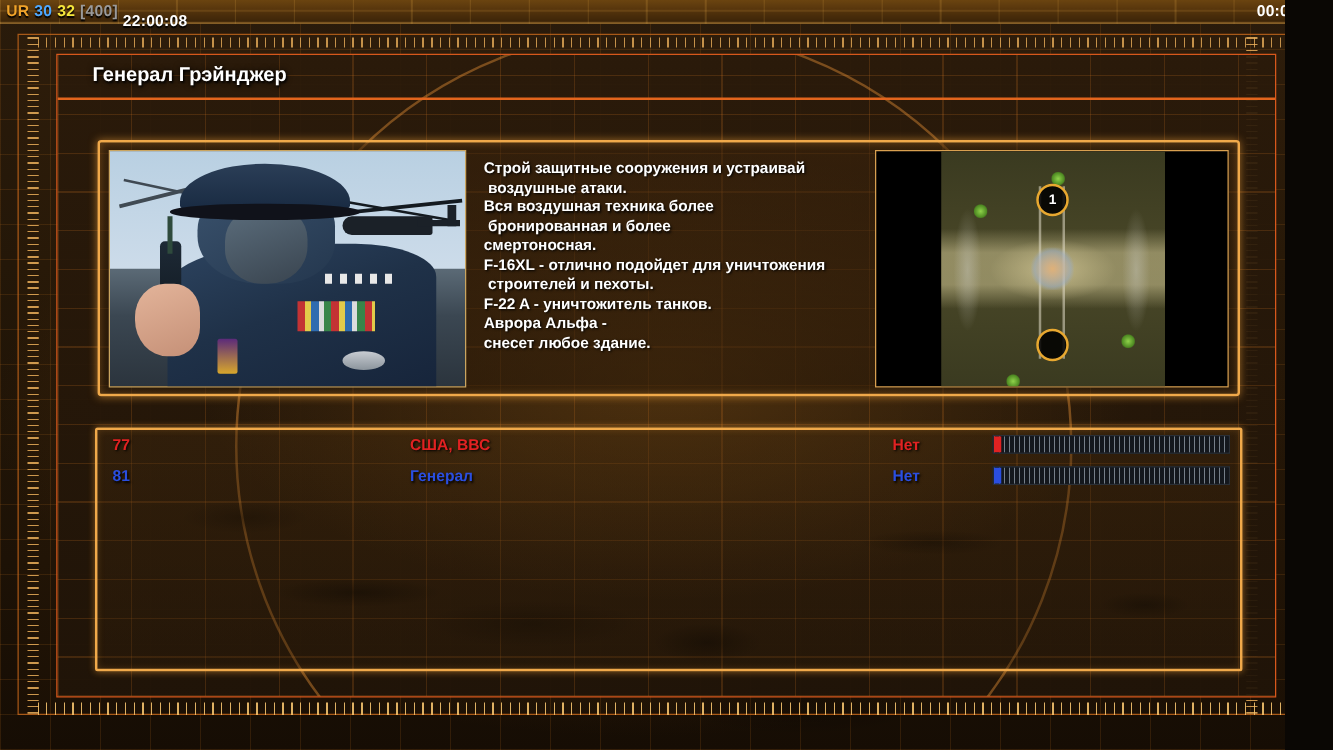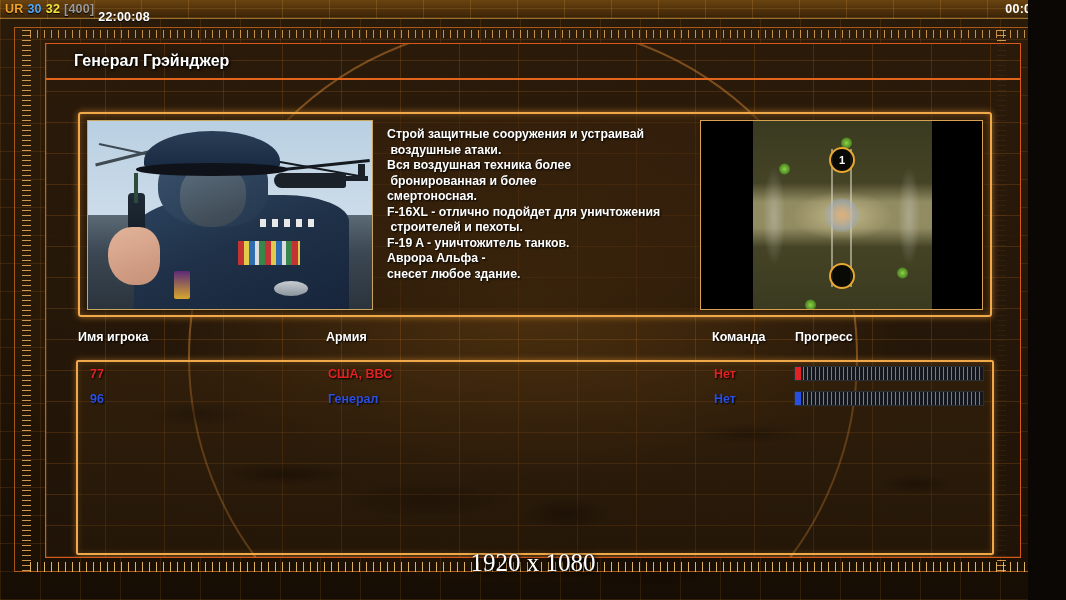--- a/index.html
+++ b/index.html
@@ -283,21 +283,21 @@
     width: 914px; height: 22px;
     color: #ffffff; font-size: 12.5px; font-weight: bold;
     text-shadow: 1px 1px 2px #000;
   }
   .col-name { position:absolute; left: 0px; }
   .col-army { position:absolute; left: 248px; }
   .col-team { position:absolute; left: 634px; }
   .col-prog { position:absolute; left: 717px; }
 
   .list-box {
-    position: absolute; left: 30px; top: 316px;
+    position: absolute; left: 30px; top: 298px;
     width: 918px; height: 195px;
     border: 2px solid #f0a94a;
     border-radius: 2px;
     box-shadow: 0 0 6px rgba(255,170,60,0.45), inset 0 0 6px rgba(255,170,60,0.18);
     background: linear-gradient(180deg, rgba(70,44,14,0.35), rgba(45,28,9,0.35));
     overflow: hidden;
   }
   .row {
     position: relative;
     height: 25px;
@@ -399,65 +399,58 @@
         <div class="badge"></div>
       </div>
 
       <div class="desc">Строй защитные сооружения и устраивай
  воздушные атаки.
 Вся воздушная техника более
  бронированная и более
 смертоносная.
 F-16XL - отлично подойдет для уничтожения
  строителей и пехоты.
-F-19 A - уничтожитель танков.
+F-22 A - уничтожитель танков.
 Аврора Альфа -
 снесет любое здание.</div>
 
       <div class="minimap">
         <div class="mm-field"></div>
         <div class="mm-band"></div>
         <div class="mm-rocks-l"></div>
         <div class="mm-rocks-r"></div>
         <div class="mm-road-l"></div>
         <div class="mm-road-r"></div>
         <div class="mm-center"></div>
         <div class="mm-tree" style="left:140px;top:16px;"></div>
         <div class="mm-tree" style="left:78px;top:42px;"></div>
         <div class="mm-tree" style="left:196px;top:146px;"></div>
         <div class="mm-tree" style="left:104px;top:178px;"></div>
         <div class="mm-base top">1</div>
         <div class="mm-base bottom"></div>
       </div>
     </div>
 
-    <div class="list-head">
-      <span class="col-name">Имя игрока</span>
-      <span class="col-army">Армия</span>
-      <span class="col-team">Команда</span>
-      <span class="col-prog">Прогресс</span>
-    </div>
 
     <div class="list-box">
       <div class="row">
         <span class="cell c-name" style="color:#e02222">77</span>
         <span class="cell c-army" style="color:#e02222">США, ВВС</span>
         <span class="cell c-team" style="color:#e02222">Нет</span>
         <span class="pbar">
           <span class="ticks"></span>
           <span class="fill" style="background:#e02222"></span>
         </span>
       </div>
       <div class="row">
-        <span class="cell c-name" style="color:#2a4ee0">96</span>
+        <span class="cell c-name" style="color:#2a4ee0">81</span>
         <span class="cell c-army" style="color:#2a4ee0">Генерал</span>
         <span class="cell c-team" style="color:#2a4ee0">Нет</span>
         <span class="pbar">
           <span class="ticks"></span>
           <span class="fill" style="background:#2a4ee0"></span>
         </span>
       </div>
     </div>
   </div>
 
-  <div class="resolution">1920 x 1080</div>
 
 </div>
 
 </body></html>

